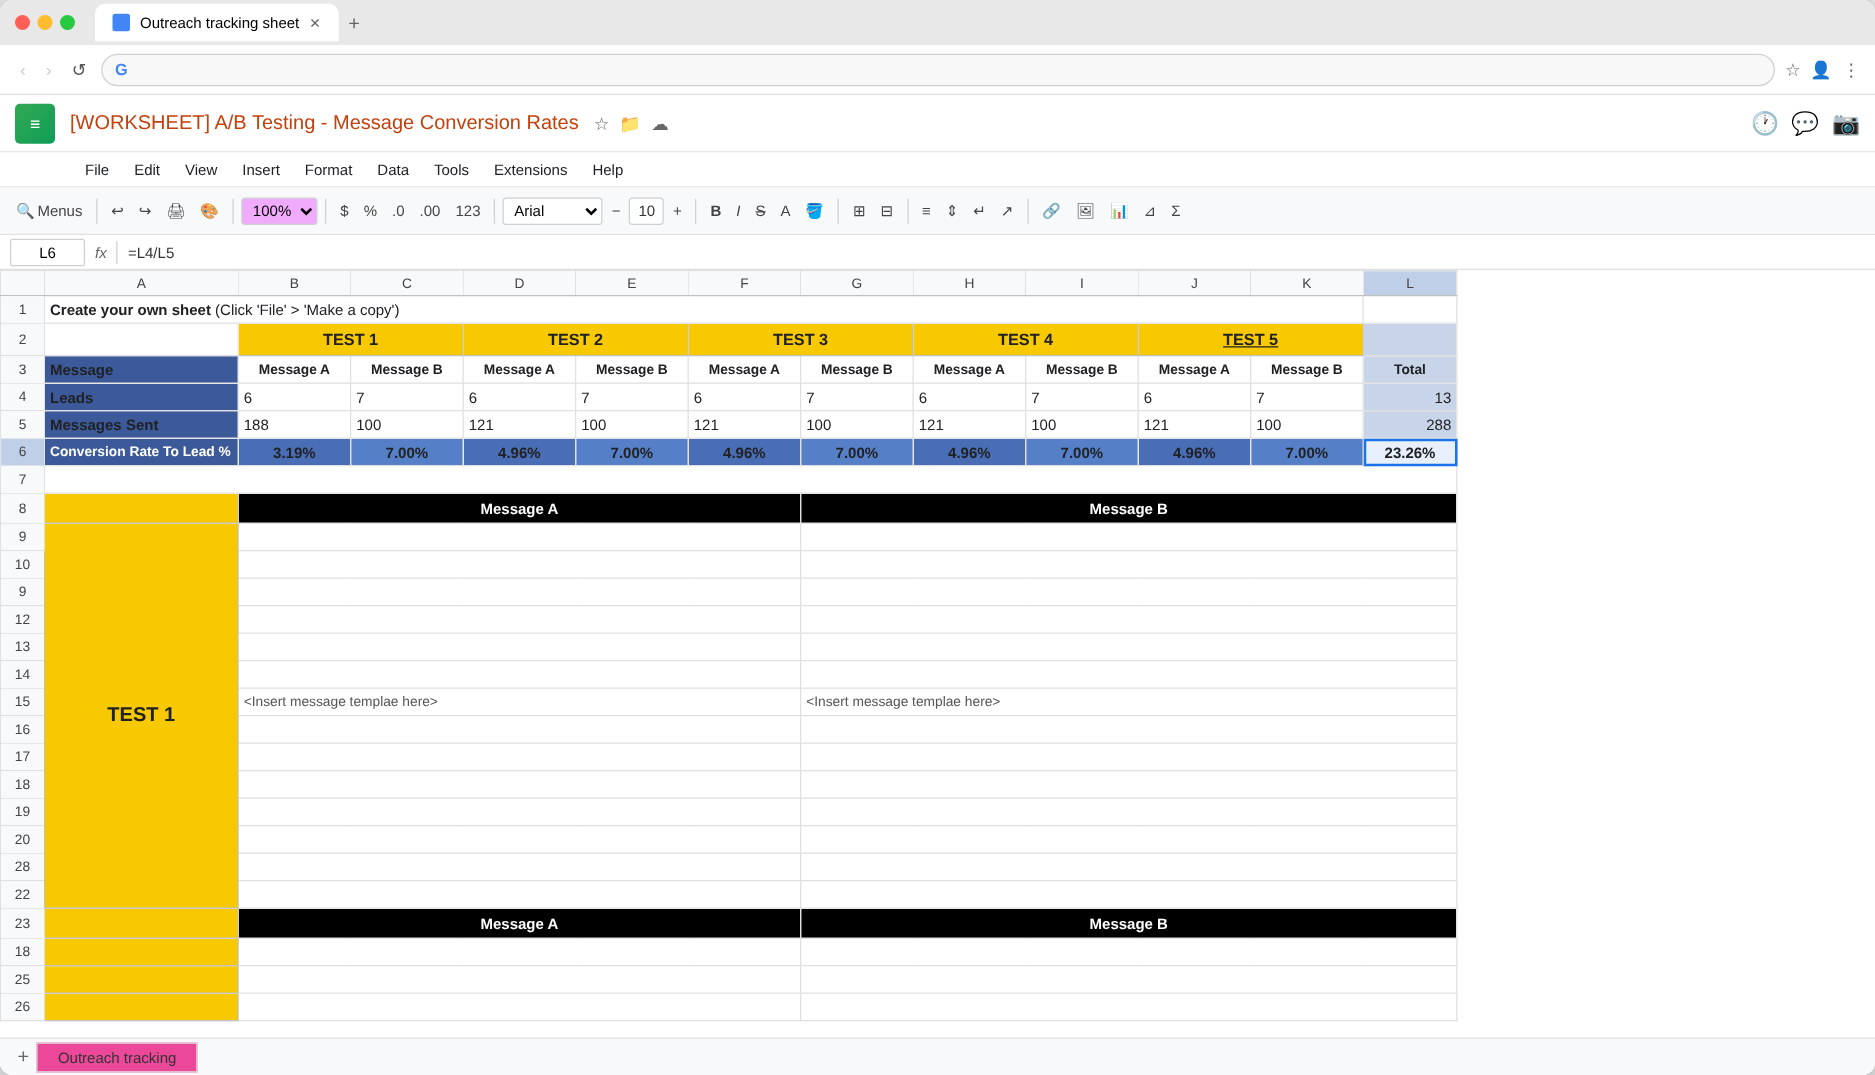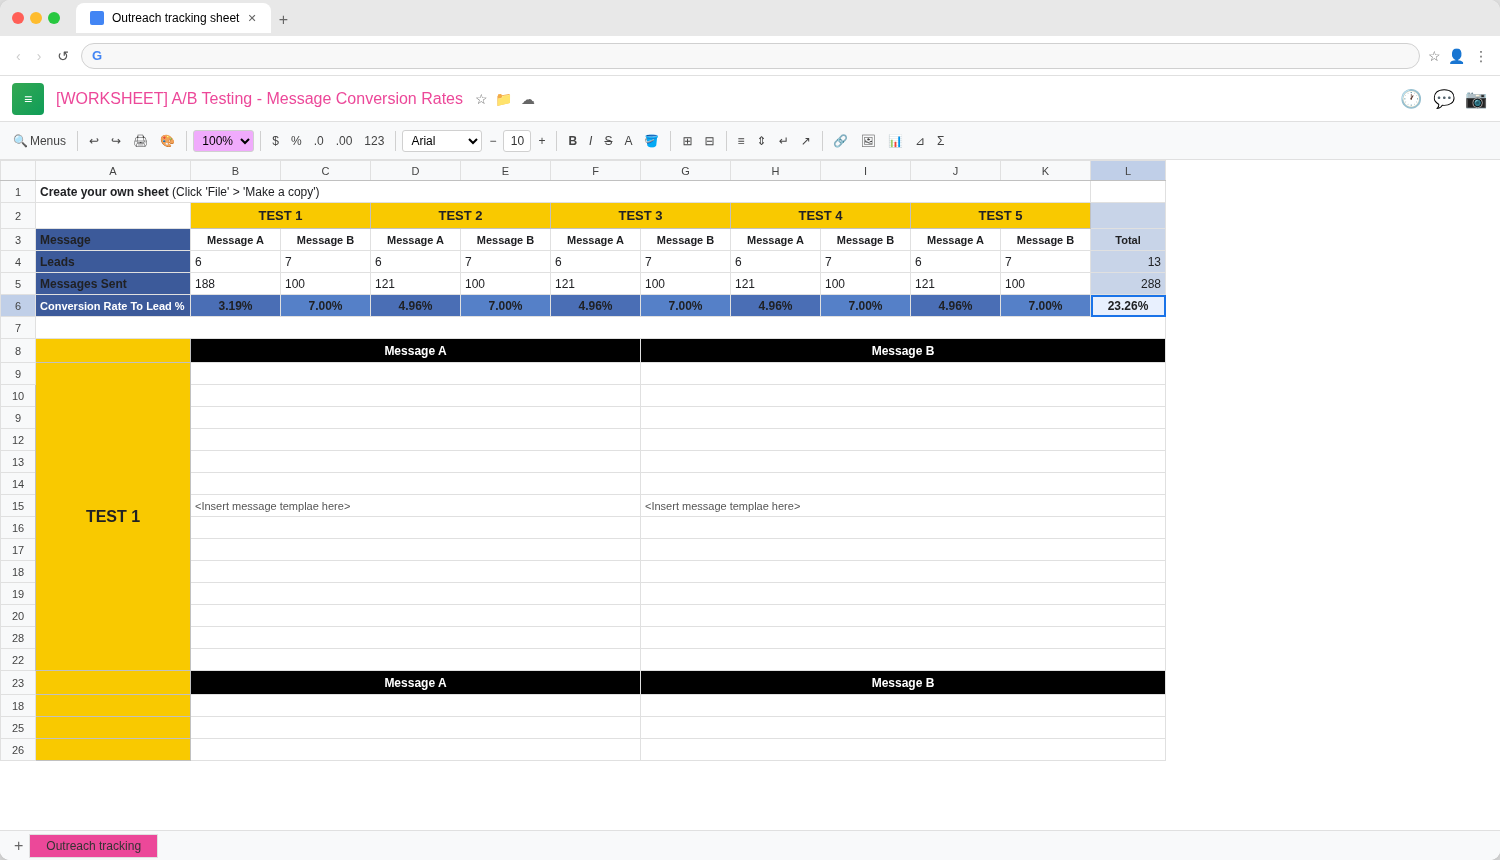--- a/index.html
+++ b/index.html
@@ -84,21 +84,21 @@
       gap: 12px;
       height: 46px;
     }
     .sheets-icon {
       width: 32px; height: 32px;
       background: linear-gradient(135deg, #34a853, #0f9d58);
       border-radius: 4px;
       display: flex; align-items: center; justify-content: center;
       color: white; font-weight: bold; font-size: 14px;
     }
-    .doc-title { font-size: 16px; color: #ec4899; }
+    .doc-title { font-size: 16px; color: #c2410c; }
     .doc-icons { display: flex; gap: 8px; color: #666; font-size: 14px; }
     .spacer { flex: 1; }
     .toolbar-right { display: flex; gap: 10px; align-items: center; color: #666; font-size: 18px; }
 
     
     .menu-bar {
       background: #ffffff;
       height: 28px;
       display: flex;
       align-items: center;
@@ -388,20 +388,31 @@
       <span>☁</span>
     </div>
     <div class="spacer"></div>
     <div class="toolbar-right">
       <span>🕐</span>
       <span>💬</span>
       <span>📷</span>
     </div>
   </div>
 
+  <div class="menu-bar">
+    <span class="menu-item">File</span>
+    <span class="menu-item">Edit</span>
+    <span class="menu-item">View</span>
+    <span class="menu-item">Insert</span>
+    <span class="menu-item">Format</span>
+    <span class="menu-item">Data</span>
+    <span class="menu-item">Tools</span>
+    <span class="menu-item">Extensions</span>
+    <span class="menu-item">Help</span>
+  </div>
 
   <div class="format-toolbar">
     <button class="fmt-btn">
       <span>🔍</span>
       <span>Menus</span>
     </button>
     <div class="fmt-sep"></div>
     <button class="fmt-btn">↩</button>
     <button class="fmt-btn">↪</button>
     <button class="fmt-btn">🖨</button>
@@ -438,20 +449,26 @@
     <button class="fmt-btn">↵</button>
     <button class="fmt-btn">↗</button>
     <div class="fmt-sep"></div>
     <button class="fmt-btn">🔗</button>
     <button class="fmt-btn">🖼</button>
     <button class="fmt-btn">📊</button>
     <button class="fmt-btn">⊿</button>
     <button class="fmt-btn">Σ</button>
   </div>
 
+  <div class="formula-bar">
+    <div class="cell-ref">L6</div>
+    <span class="fx-label">fx</span>
+    <div style="width:1px;height:18px;background:#d0d0d0;"></div>
+    <input class="formula-input" type="text" value="=L4/L5" style="">
+  </div>
 
   <div class="spreadsheet-area">
     <div class="sheet-content">
       <table class="sheet">
         <colgroup>
           <col style="width:35px">
           <col style="width:155px">
           <col style="width:90px">
           <col style="width:90px">
           <col style="width:90px">
@@ -492,21 +509,21 @@
             <td></td>
           </tr>
 
           <tr>
             <td class="row-header">2</td>
             <td style="background:#ffffff"></td>
             <td colspan="2" class="test-header-row" style="background:#f9c900;font-weight:bold;text-align:center;font-size:13px;height:26px;border:1px solid #c0c0c0;">TEST 1</td>
             <td colspan="2" class="test-header-row" style="background:#f9c900;font-weight:bold;text-align:center;font-size:13px;height:26px;border:1px solid #c0c0c0;">TEST 2</td>
             <td colspan="2" class="test-header-row" style="background:#f9c900;font-weight:bold;text-align:center;font-size:13px;height:26px;border:1px solid #c0c0c0;">TEST 3</td>
             <td colspan="2" class="test-header-row" style="background:#f9c900;font-weight:bold;text-align:center;font-size:13px;height:26px;border:1px solid #c0c0c0;">TEST 4</td>
-            <td colspan="2" class="test-header-row" style="background:#f9c900;font-weight:bold;text-align:center;font-size:13px;height:26px;border:1px solid #c0c0c0;">TEST 5</td>
+            <td colspan="2" class="test-header-row" style="background:#f9c900;font-weight:bold;text-align:center;font-size:13px;height:26px;border:1px solid #c0c0c0;text-decoration:underline;">TEST 5</td>
             <td class="total-header"></td>
           </tr>
 
           <tr>
             <td class="row-header">3</td>
             <td class="label-cell">Message</td>
             <td class="message-row" style="font-weight:bold;text-align:center;font-size:11px;">Message A</td>
             <td class="message-row" style="font-weight:bold;text-align:center;font-size:11px;">Message B</td>
             <td class="message-row" style="font-weight:bold;text-align:center;font-size:11px;">Message A</td>
             <td class="message-row" style="font-weight:bold;text-align:center;font-size:11px;">Message B</td>

